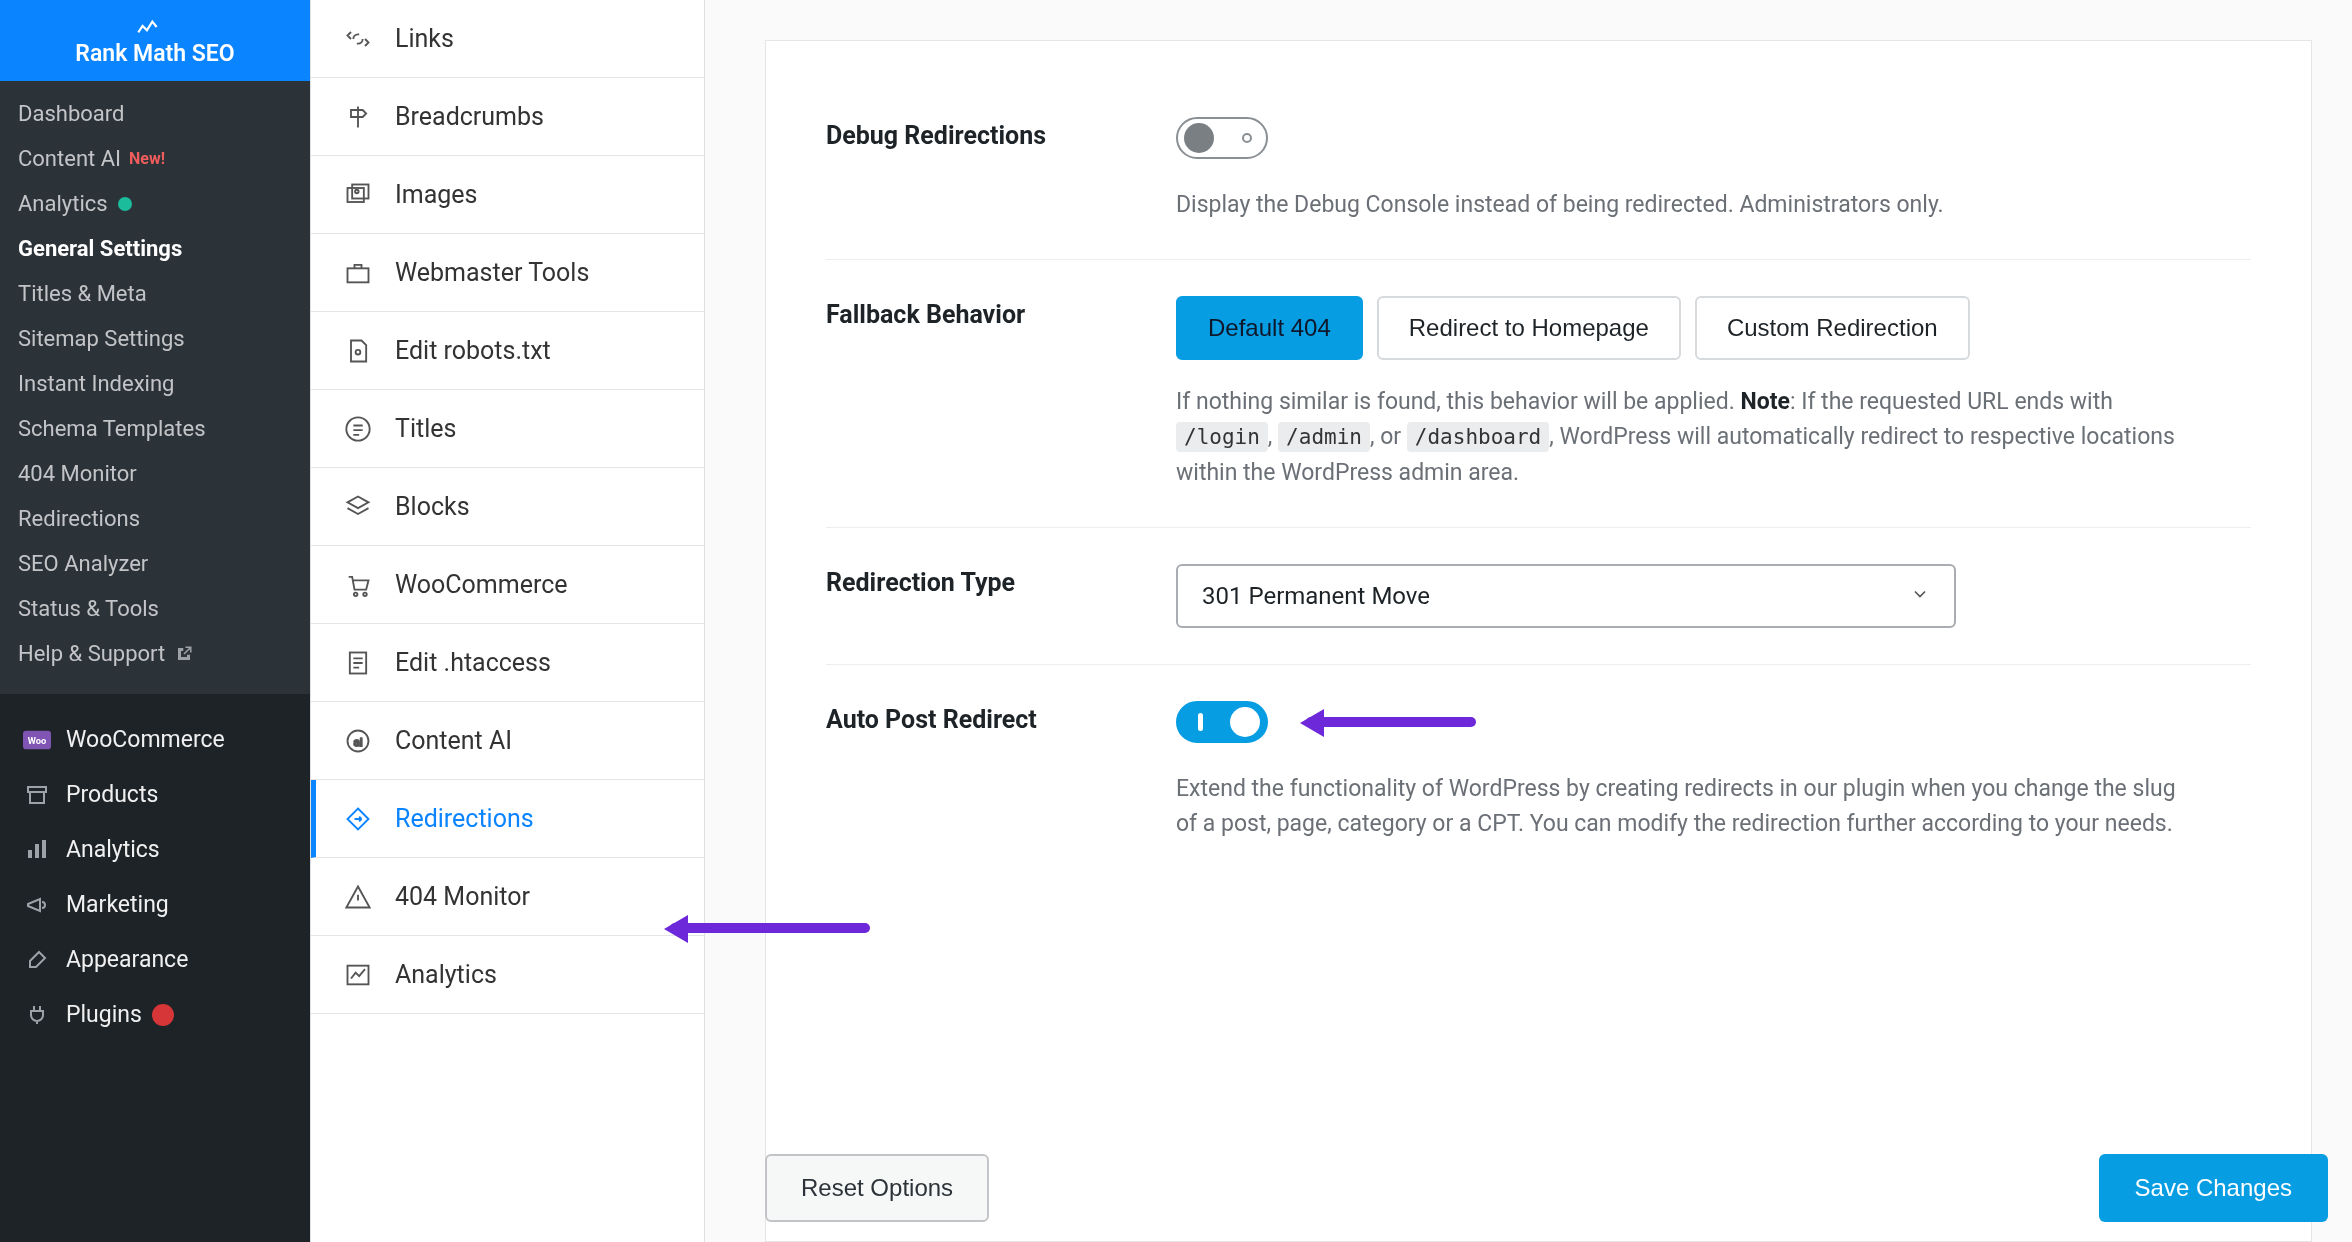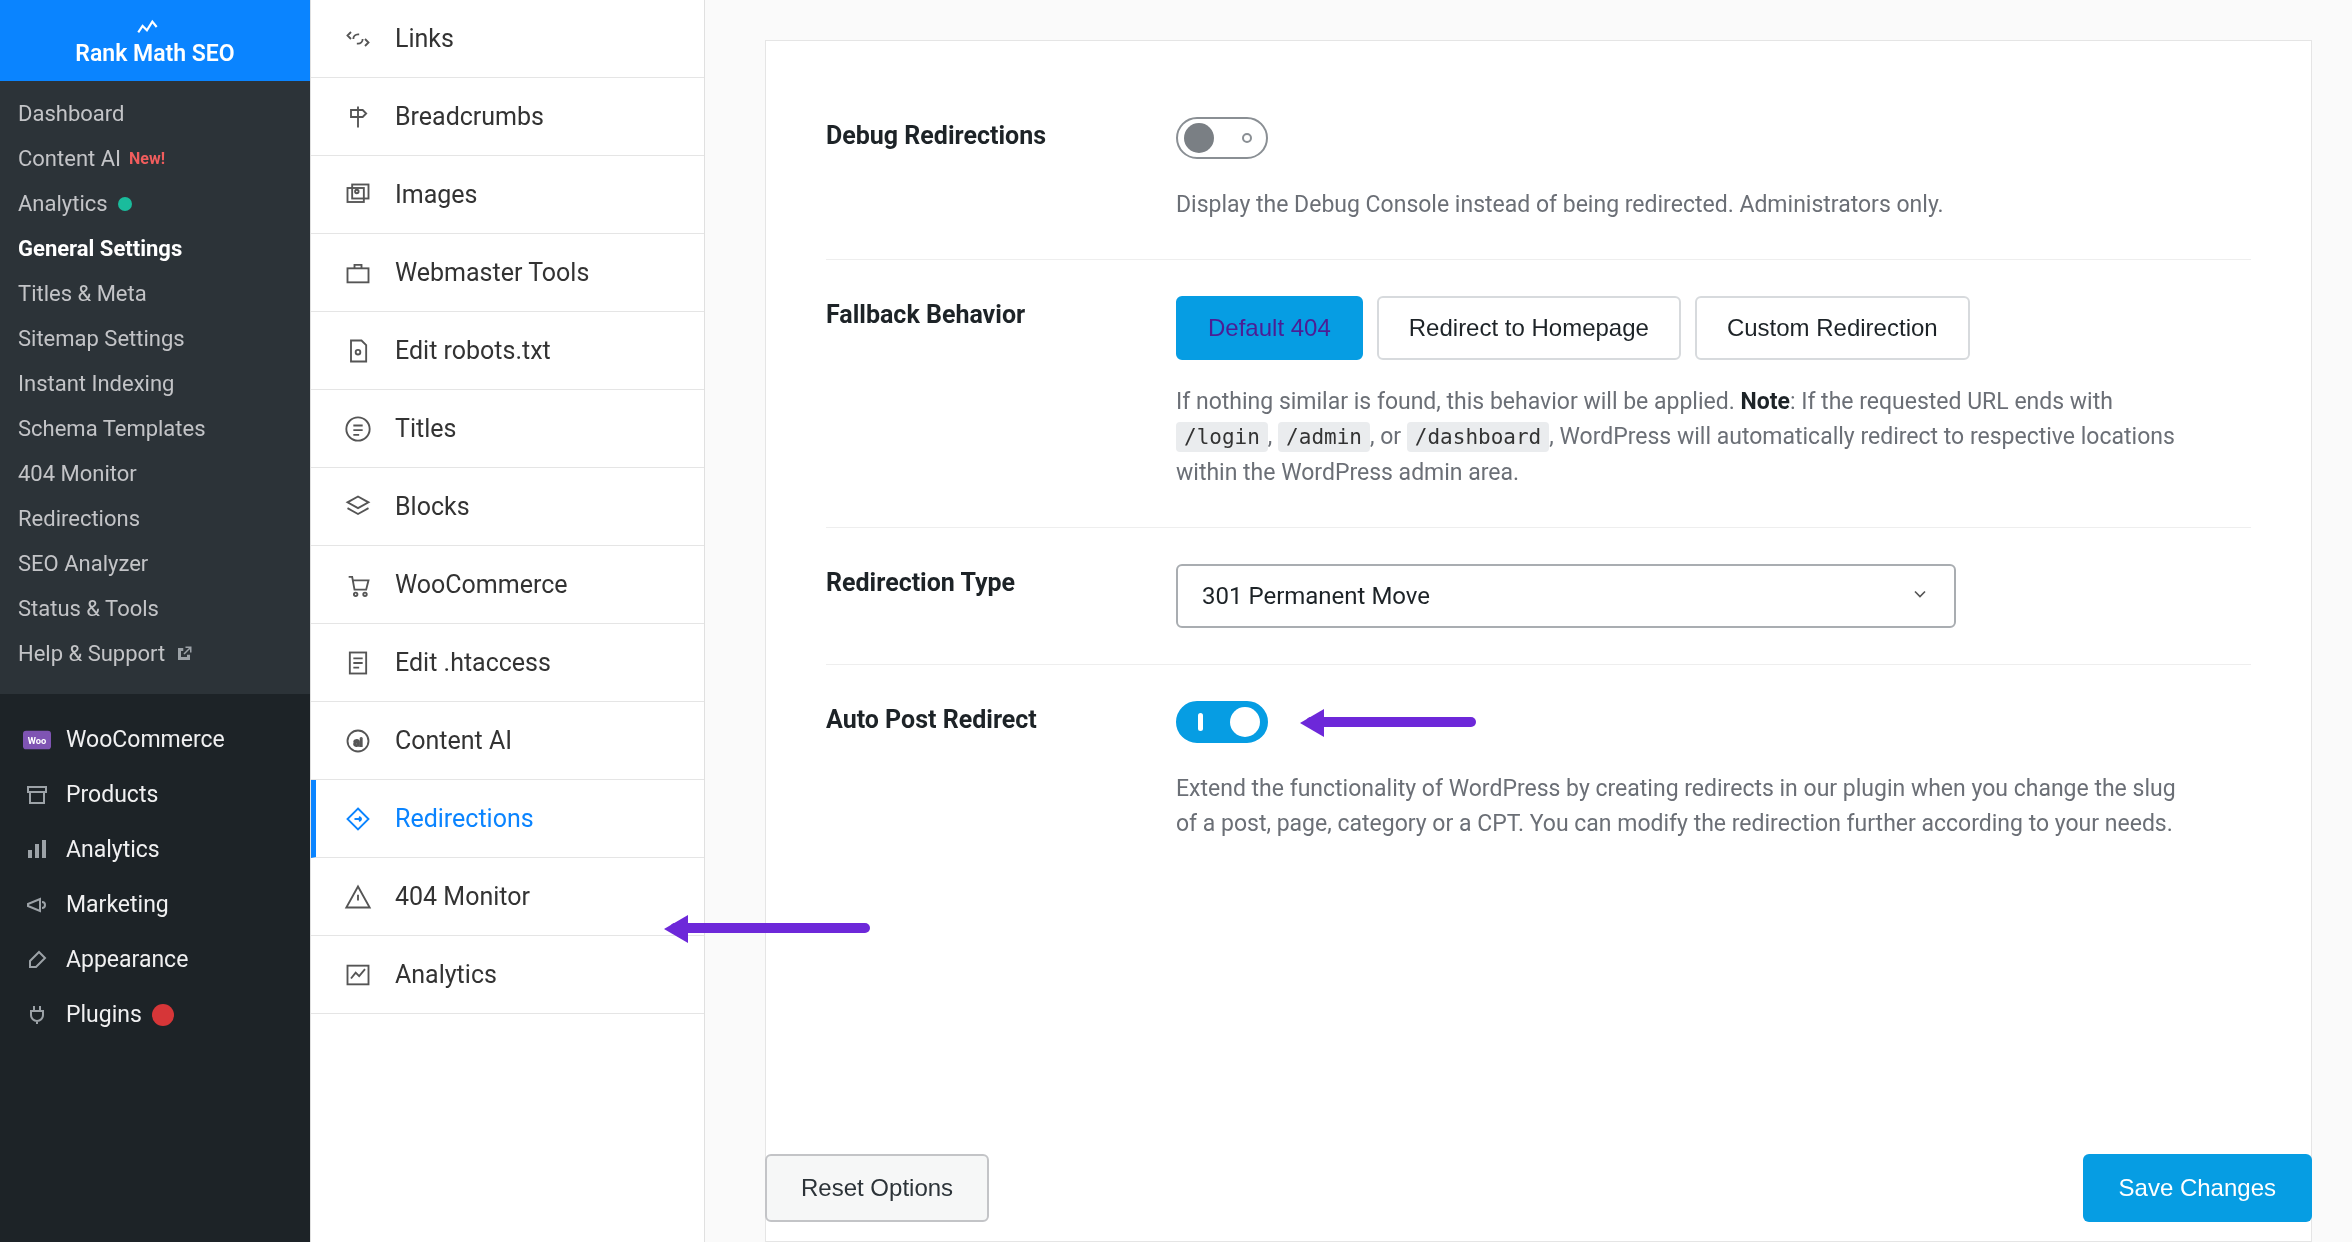--- a/index.html
+++ b/index.html
@@ -176,33 +176,33 @@
     position: absolute; top: 50%; left: 20px; transform: translateY(-50%);
     width: 5px; height: 18px; background: #fff; border-radius: 3px;
   }
 
   
   .seg-group { display: inline-flex; gap: 14px; }
   .seg {
     border: 2px solid #d7dadd; background: #fff; color: #1d2327;
     padding: 16px 30px; font-size: 24px; border-radius: 6px; cursor: pointer;
   }
-  .seg.active { background: #069de3; color: #4c1d95; border-color: #069de3; }
+  .seg.active { background: #069de3; color: #0f172a; border-color: #069de3; }
 
   
   .select {
     border: 2px solid #a9adb1; background: #fff; border-radius: 6px;
     padding: 16px 24px; width: 780px; font-size: 24px; color: #1d2327;
     display: flex; align-items: center; justify-content: space-between;
     cursor: pointer;
   }
 
   
   .footer {
-    position: absolute; left: 60px; right: 40px; bottom: 0;
+    position: absolute; left: 60px; right: 24px; bottom: 0;
     display: flex; justify-content: space-between; padding: 20px 0 20px 0;
   }
   .btn {
     font-size: 24px; padding: 18px 34px; border-radius: 6px; cursor: pointer;
     border: 2px solid transparent;
   }
   .btn.secondary { background: #f6f7f7; border-color: #c3c4c7; color: #2c3338; }
   .btn.primary { background: #069de3; color: #fff; }
 
   

